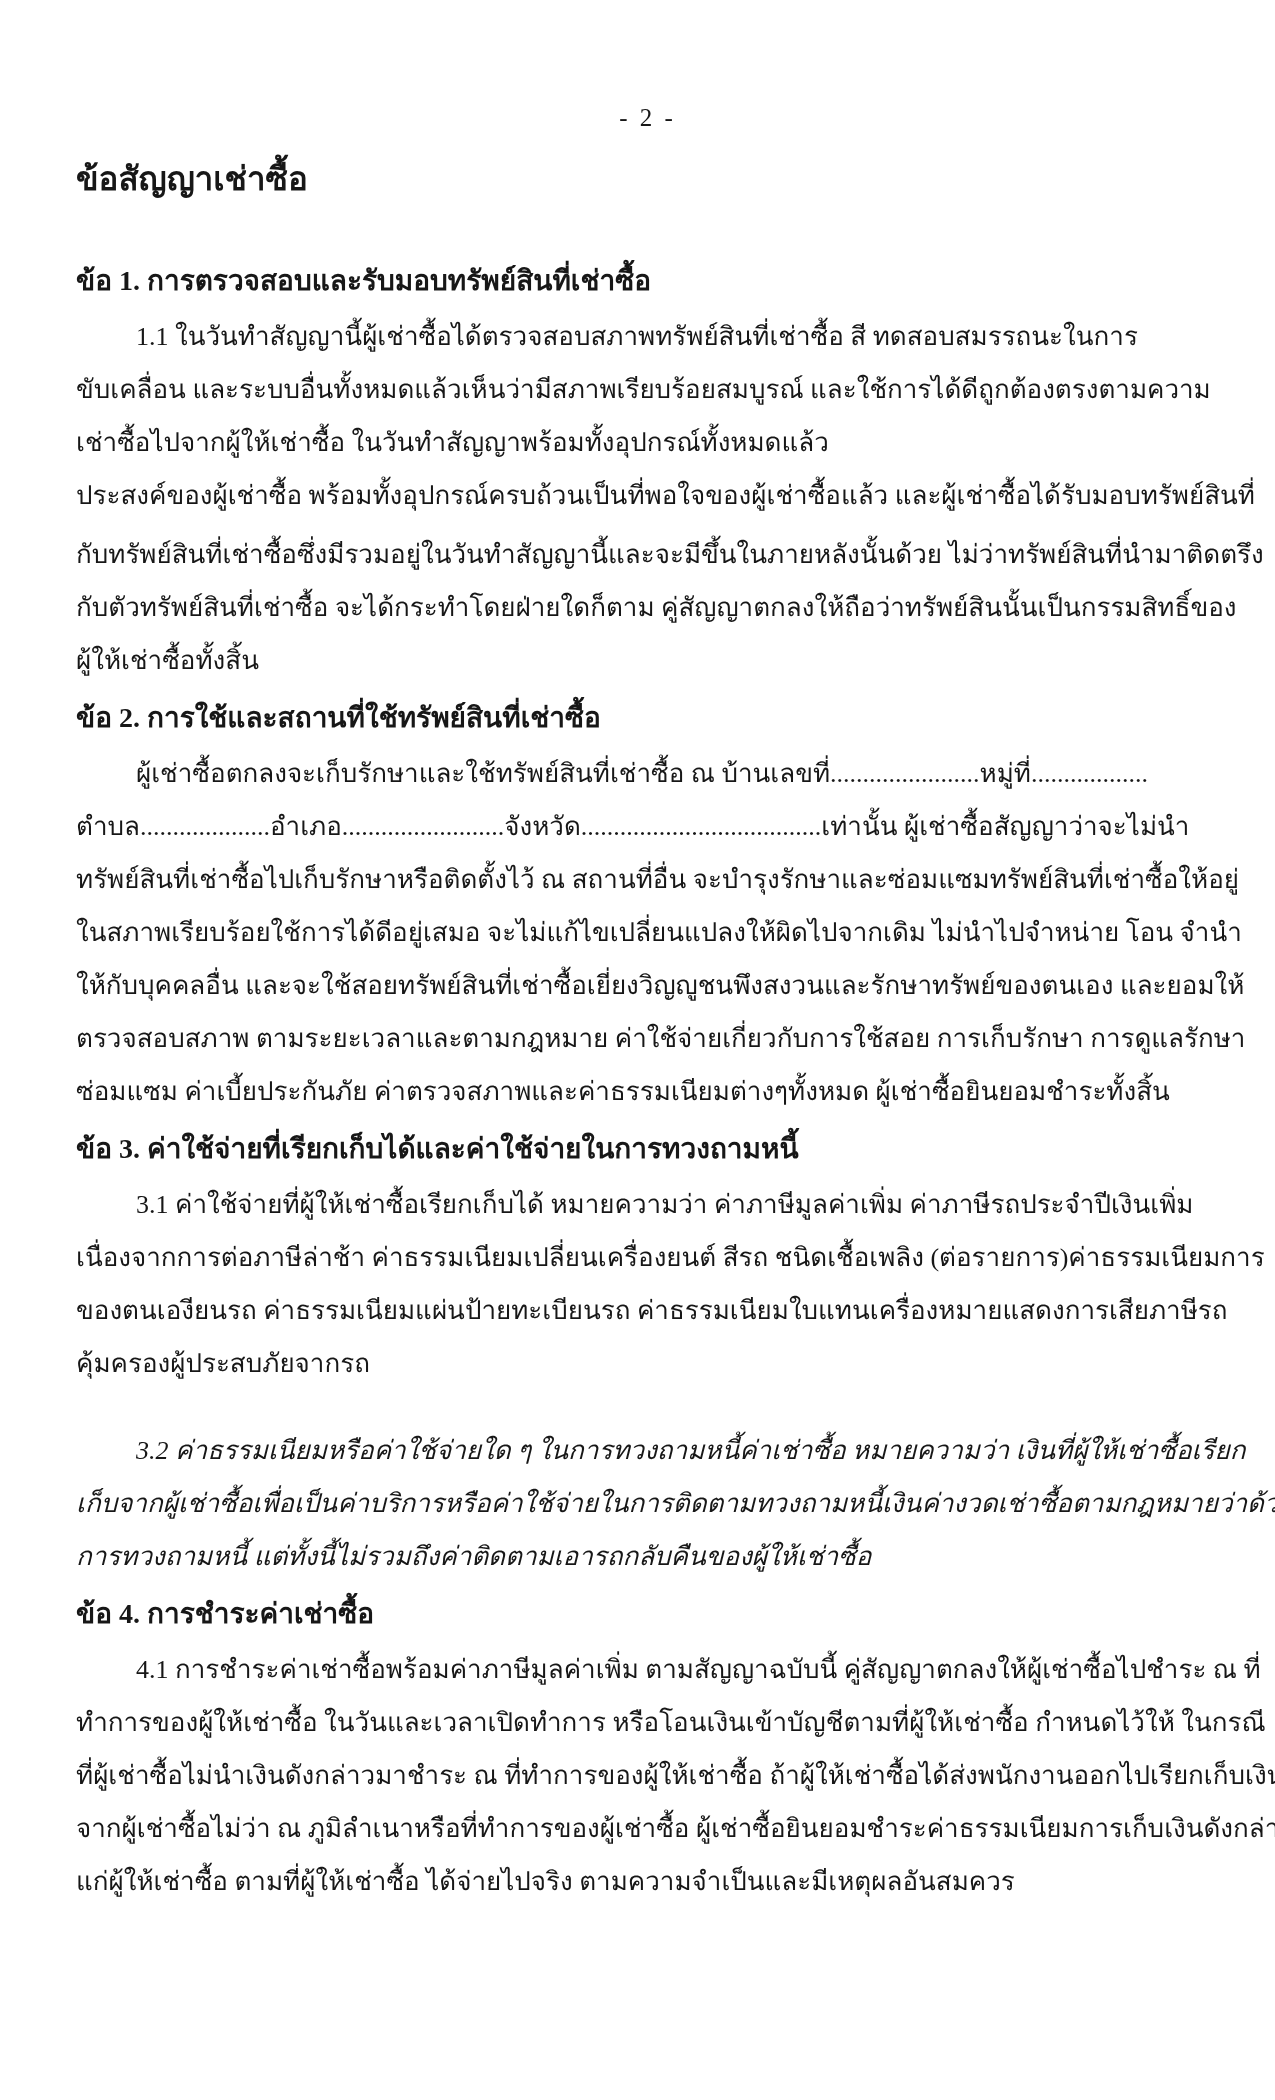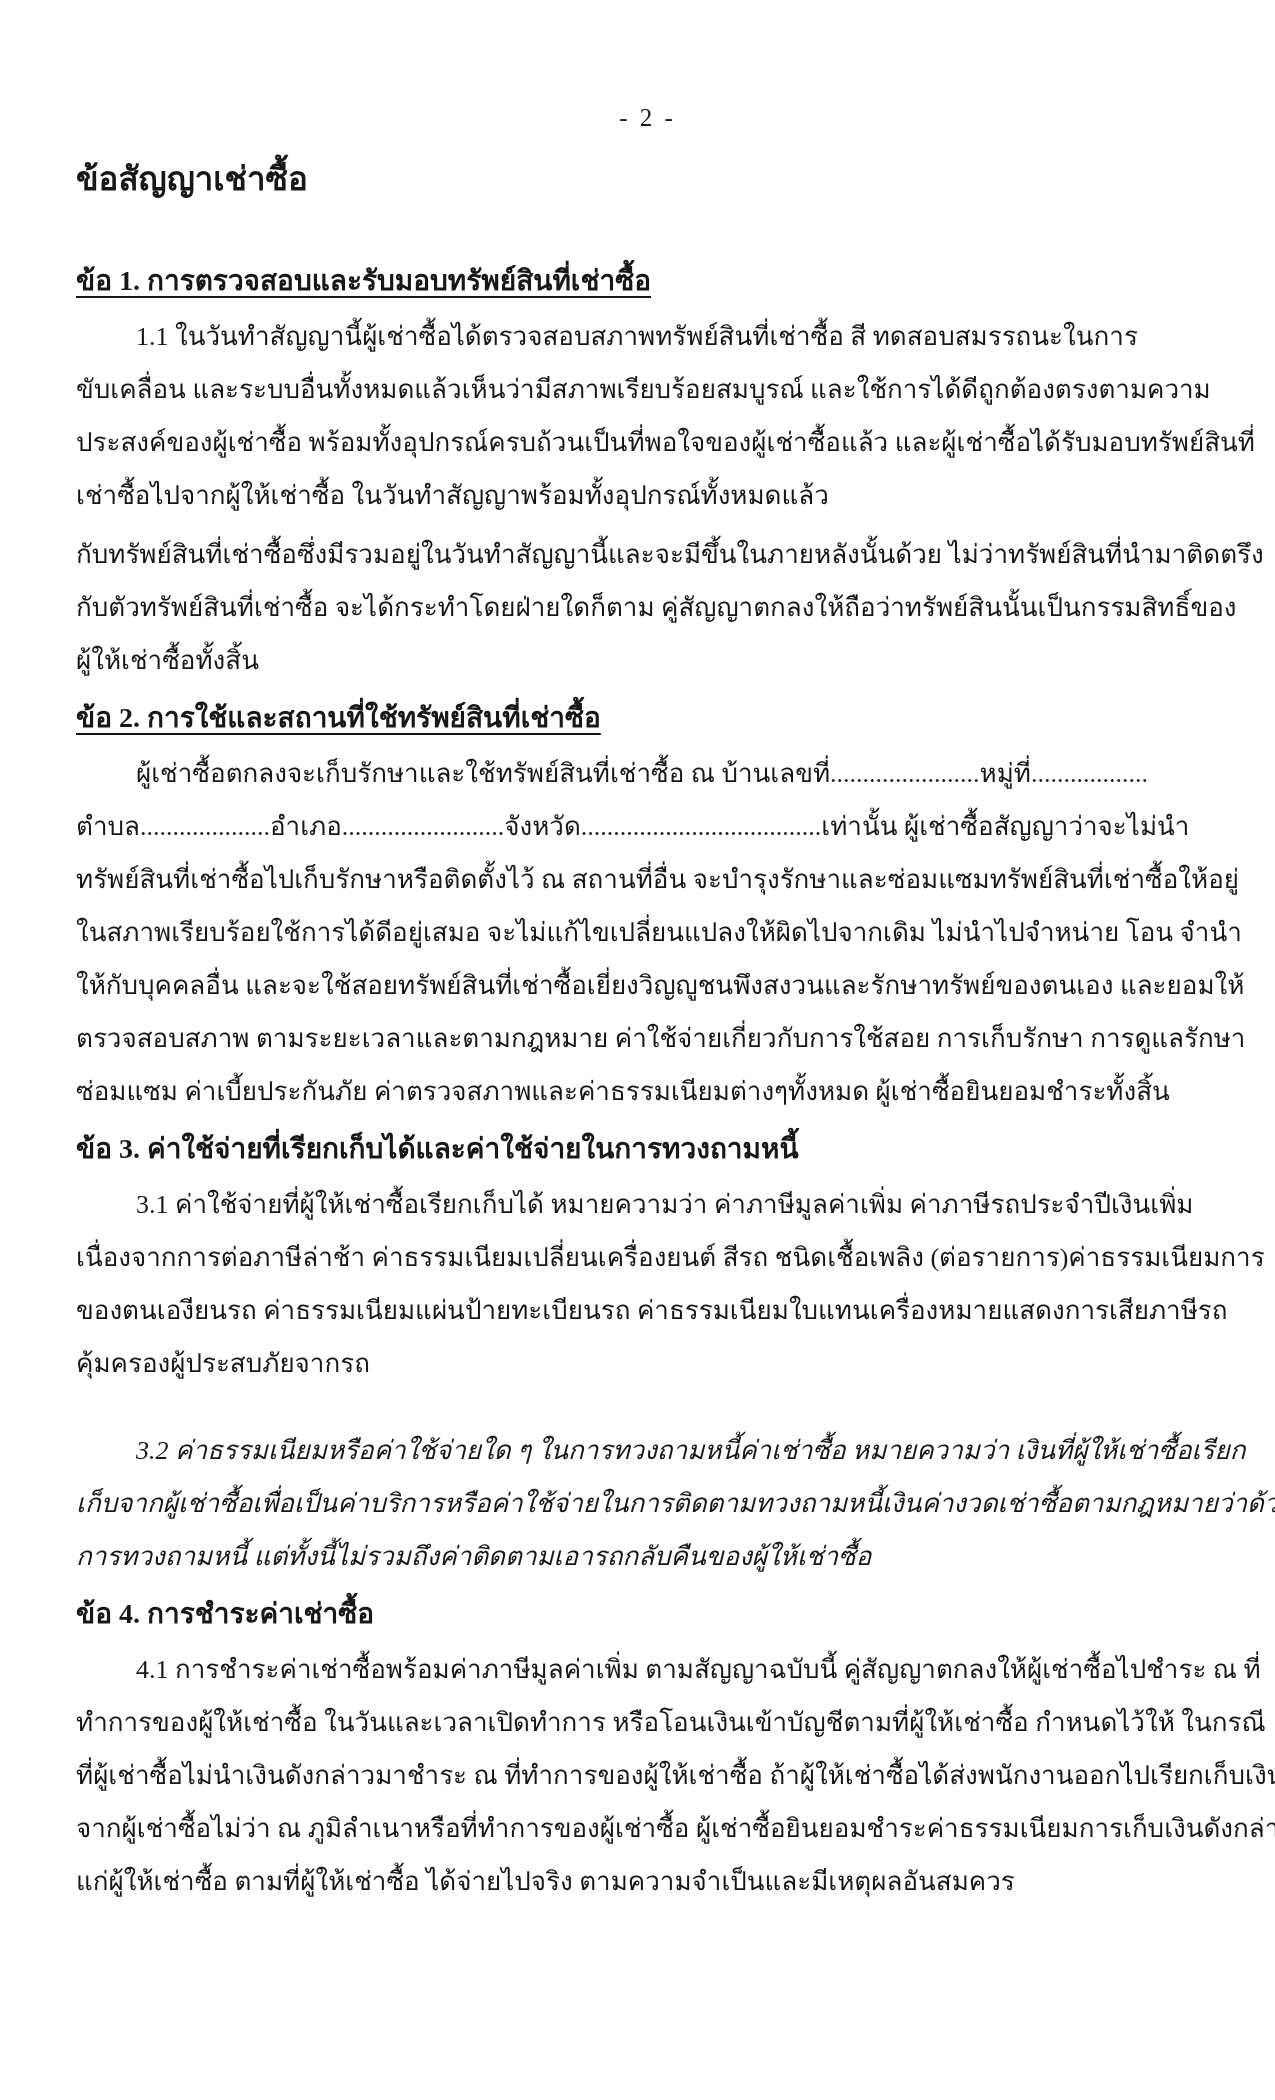--- a/index.html
+++ b/index.html
@@ -35,21 +35,20 @@
   .sec-heading {
     margin: 8px 0 0 0;
     font-size: 28px;
     line-height: 46px;
     font-weight: bold;
   }
   .sec-heading.first {
     margin-top: 57px;
   }
   .sec-heading.underlined {
-    text-decoration: underline;
     text-decoration-thickness: 2px;
     text-underline-offset: 6px;
   }
   .para {
     margin-top: 6px;
   }
   .para.gap-before {
     margin-top: 34px;
     font-style: italic;
   }
@@ -69,22 +68,22 @@
 
   <div class="page-number">- 2 -</div>
 
   <h1 class="doc-title">ข้อสัญญาเช่าซื้อ</h1>
 
   <section>
     <h2 class="sec-heading underlined first">ข้อ 1. การตรวจสอบและรับมอบทรัพย์สินที่เช่าซื้อ</h2>
     <div class="para">
       <div class="line first">1.1 ในวันทำสัญญานี้ผู้เช่าซื้อได้ตรวจสอบสภาพทรัพย์สินที่เช่าซื้อ สี ทดสอบสมรรถนะในการ</div>
       <div class="line">ขับเคลื่อน และระบบอื่นทั้งหมดแล้วเห็นว่ามีสภาพเรียบร้อยสมบูรณ์ และใช้การได้ดีถูกต้องตรงตามความ</div>
+      <div class="line">เช่าซื้อไปจากผู้ให้เช่าซื้อ ในวันทำสัญญาพร้อมทั้งอุปกรณ์ทั้งหมดแล้ว</div>
       <div class="line">ประสงค์ของผู้เช่าซื้อ พร้อมทั้งอุปกรณ์ครบถ้วนเป็นที่พอใจของผู้เช่าซื้อแล้ว และผู้เช่าซื้อได้รับมอบทรัพย์สินที่</div>
-      <div class="line">เช่าซื้อไปจากผู้ให้เช่าซื้อ ในวันทำสัญญาพร้อมทั้งอุปกรณ์ทั้งหมดแล้ว</div>
     </div>
     <div class="para">
       <div class="line">กับทรัพย์สินที่เช่าซื้อซึ่งมีรวมอยู่ในวันทำสัญญานี้และจะมีขึ้นในภายหลังนั้นด้วย ไม่ว่าทรัพย์สินที่นำมาติดตรึง</div>
       <div class="line">กับตัวทรัพย์สินที่เช่าซื้อ จะได้กระทำโดยฝ่ายใดก็ตาม  คู่สัญญาตกลงให้ถือว่าทรัพย์สินนั้นเป็นกรรมสิทธิ์ของ</div>
       <div class="line">ผู้ให้เช่าซื้อทั้งสิ้น</div>
     </div>
   </section>
 
   <section>
     <h2 class="sec-heading underlined">ข้อ 2. การใช้และสถานที่ใช้ทรัพย์สินที่เช่าซื้อ</h2>

